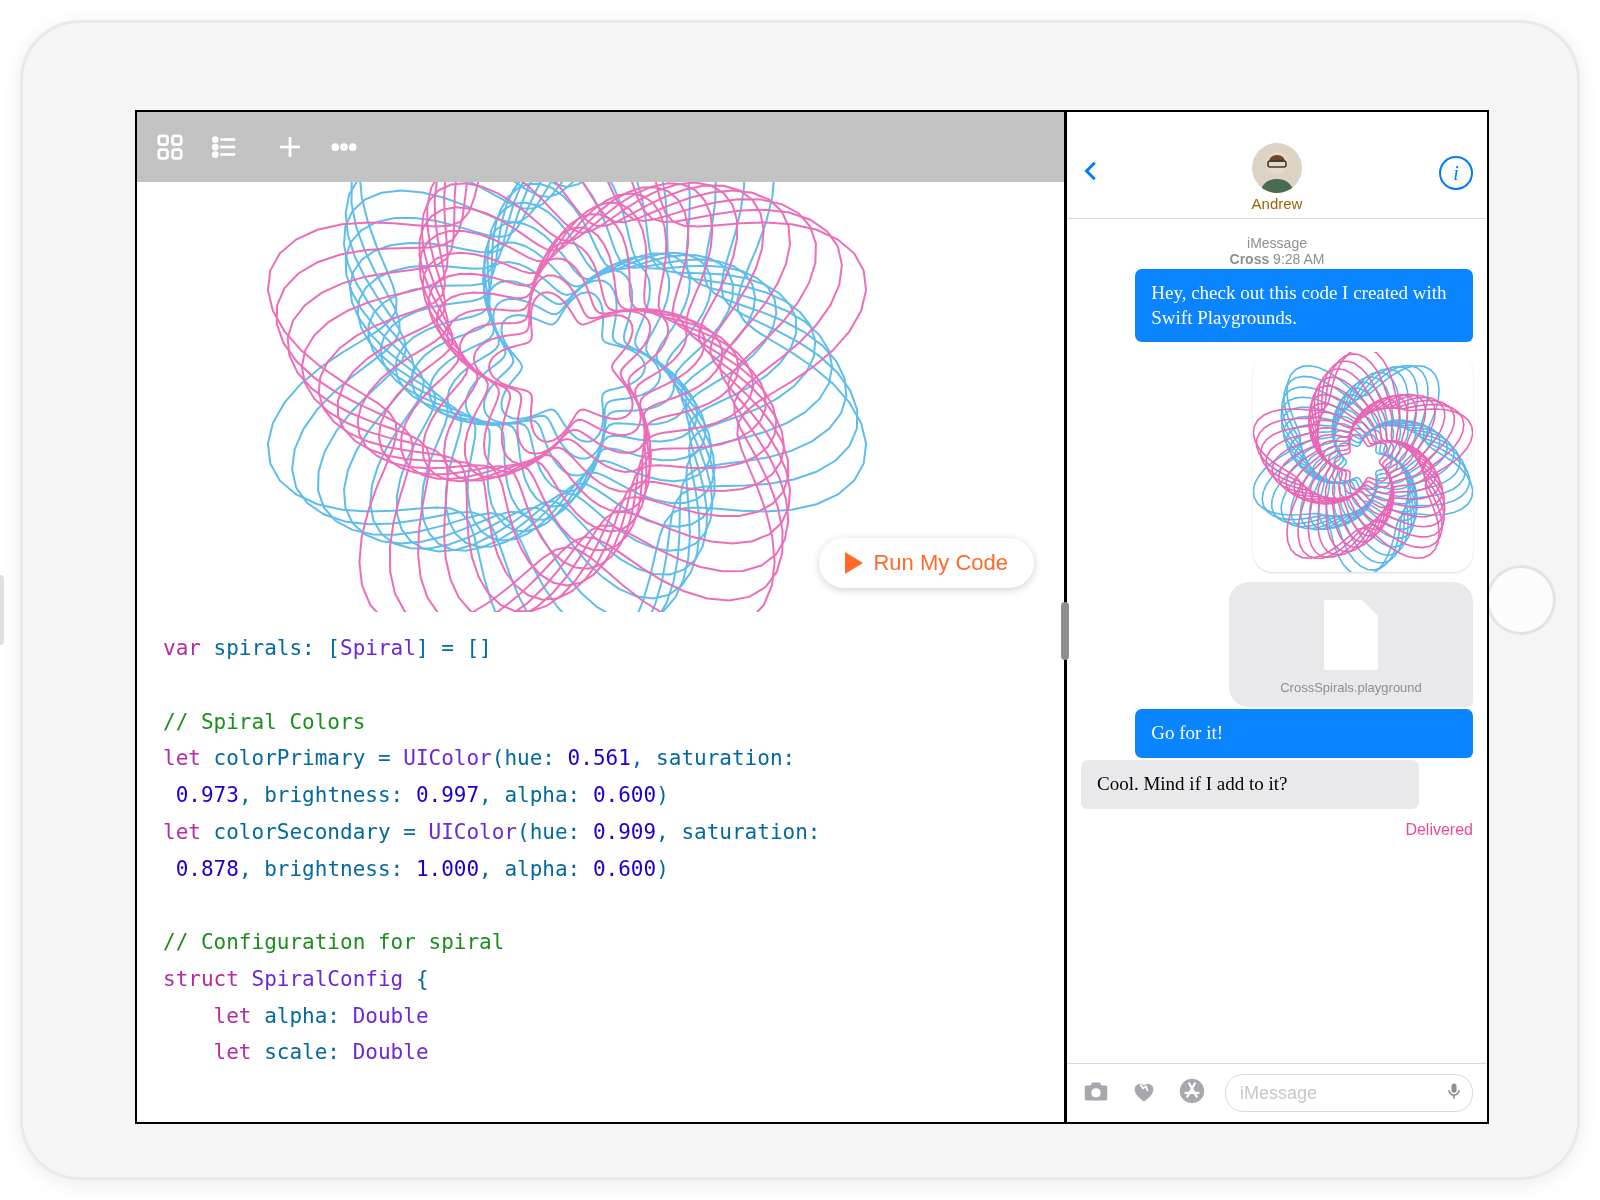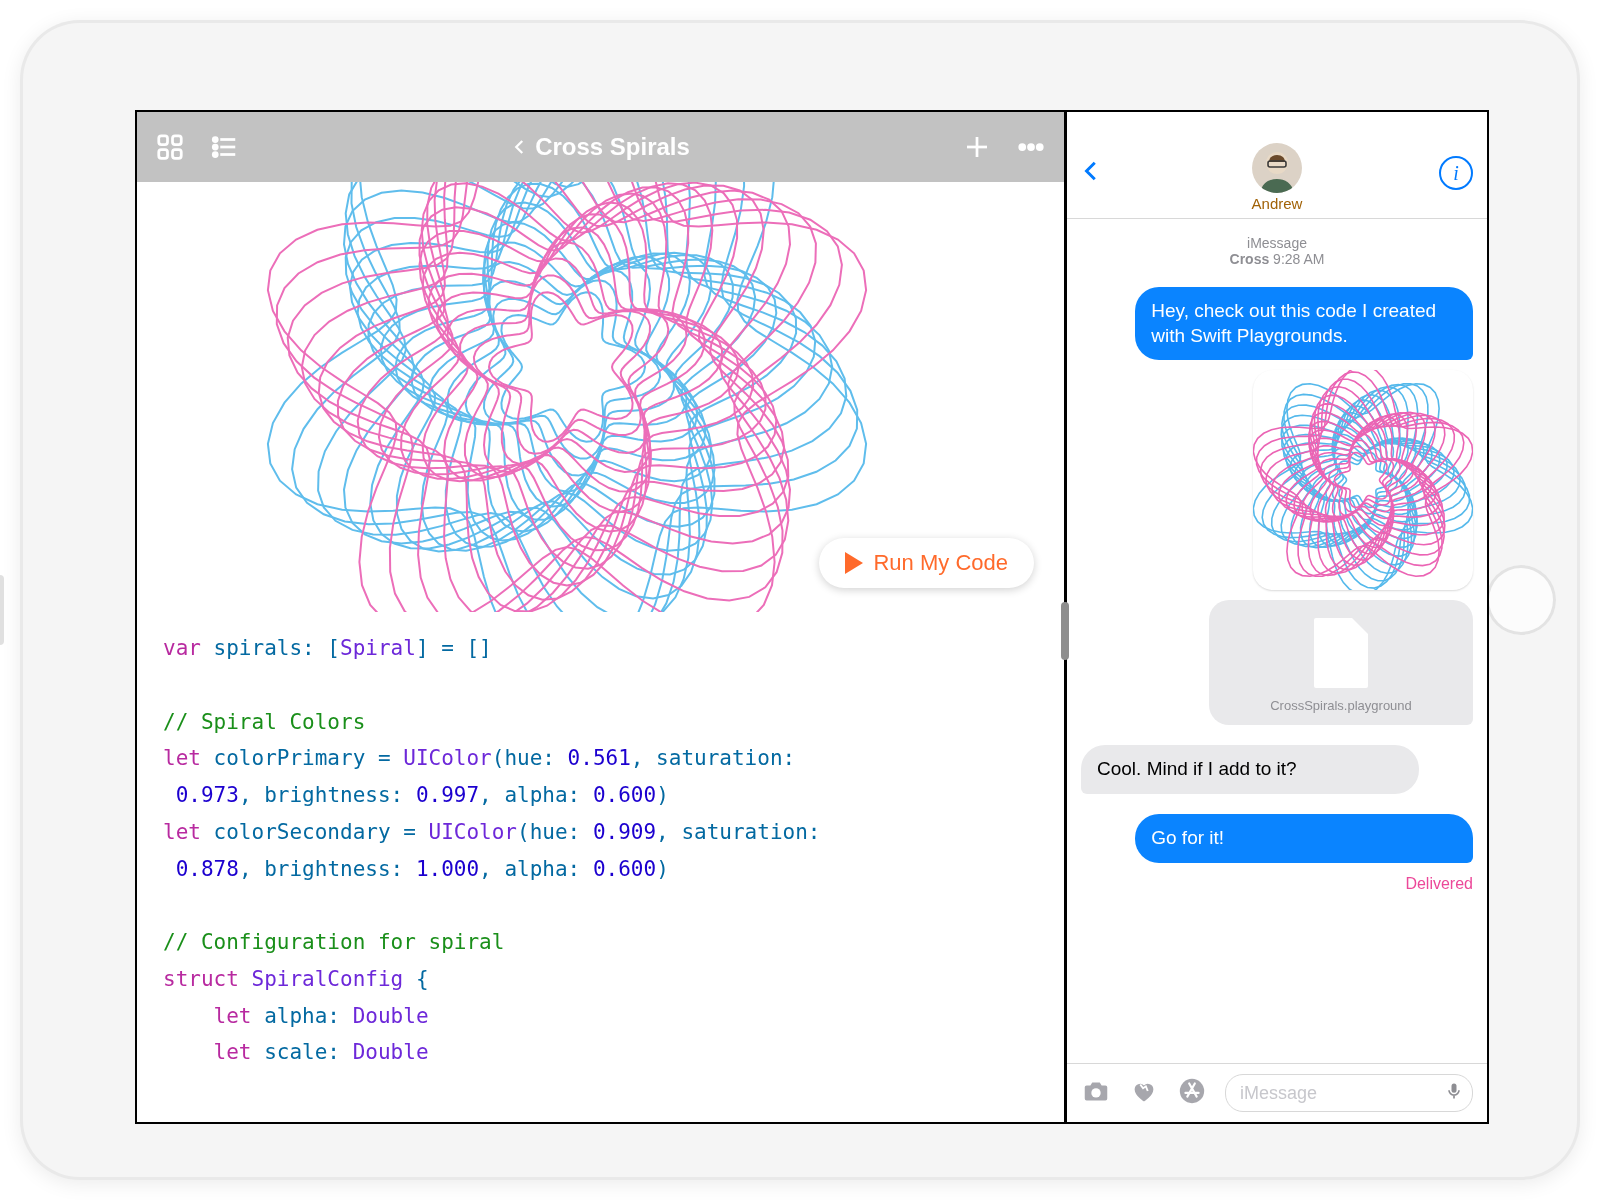--- a/index.html
+++ b/index.html
@@ -43,28 +43,28 @@
   .msg-back{position:absolute;left:14px;top:48px;}
   .msg-back svg{width:22px;height:22px;stroke:#007aff;fill:none;stroke-width:3.2;}
   .msg-info{position:absolute;right:14px;top:44px;width:30px;height:30px;border-radius:50%;border:2.5px solid #007aff;color:#007aff;font-family:Georgia,serif;font-style:italic;font-size:20px;display:flex;align-items:center;justify-content:center;}
   .avatar{width:50px;height:50px;border-radius:50%;background:#dcd2c6;overflow:hidden;display:flex;align-items:flex-end;justify-content:center;margin-bottom:2px;}
   .avatar svg{width:50px;height:50px;}
   .contact-name{font-size:15px;color:#a16207;}
 
   .thread{flex:1;overflow:auto;padding:10px 14px;}
   .stamp{text-align:center;font-size:14px;color:#8e8e93;margin-top:6px;}
   .stamp .day{font-weight:600;}
-  .bubble{max-width:78%;padding:12px 16px;border-radius:24px;font-size:19px;line-height:1.3;margin-top:20px;word-wrap:break-word;}
+  .bubble{max-width:78%;padding:12px 16px;border-radius:7px;font-size:19px;line-height:1.3;margin-top:2px;word-wrap:break-word;font-family:Liberation Serif, serif;}
   .out{background:#0a84ff;color:#fff;margin-left:auto;border-bottom-right-radius:6px;}
   .in{background:#e9e9eb;color:#000;margin-right:auto;border-bottom-left-radius:6px;}
   .delivered{text-align:right;font-size:16px;color:#ec4899;margin-top:12px;}
 
   .attach-img{margin-left:auto;margin-top:10px;width:220px;height:220px;border-radius:20px;background:#fff;box-shadow:0 1px 2px rgba(0,0,0,.15);overflow:hidden;}
   .attach-img svg{width:100%;height:100%;}
-  .attach-file{margin-left:auto;margin-top:10px;width:220px;background:#e9e9eb;border-radius:20px;border-bottom-right-radius:6px;padding:18px 22px 12px;text-align:center;}
+  .attach-file{margin-left:auto;margin-top:10px;width:220px;background:#e9e9eb;border-radius:20px;border-bottom-right-radius:6px;padding:18px 12px 12px;text-align:center;}
   .doc-icon{width:54px;height:70px;background:#fff;margin:0 auto 10px;position:relative;border-radius:2px;}
   .doc-icon:before{content:"";position:absolute;right:0;top:0;border-left:16px solid transparent;border-top:16px solid #e9e9eb;}
   .file-name{font-size:13px;color:#8e8e93;}
 
   .compose{height:58px;border-top:1px solid #d8d8d8;display:flex;align-items:center;gap:18px;padding:0 14px;}
   .cmp-icon{color:#8e8e93;}
   .cmp-icon svg{width:30px;height:30px;fill:#a7a7ad;}
   .cmp-icon.app svg{fill:#a7a7ad;}
   .input{flex:1;height:36px;border:1.5px solid #d8d8d8;border-radius:18px;display:flex;align-items:center;padding:0 8px 0 14px;color:#c7c7cc;font-size:18px;justify-content:space-between;}
   .mic svg{width:20px;height:20px;fill:#8e8e93;}
@@ -97,28 +97,20 @@
           <span class="icon nav-icon">
             <svg viewBox="0 0 24 24">
                     <circle cx="5" cy="6" r="1.6" fill="#fff"></circle>
                     <line x1="9" y1="6" x2="21" y2="6"></line>
                     <circle cx="5" cy="12" r="1.6" fill="#fff"></circle>
                     <line x1="9" y1="12" x2="21" y2="12"></line>
                     <circle cx="5" cy="18" r="1.6" fill="#fff"></circle>
                     <line x1="9" y1="18" x2="21" y2="18"></line>
                   </svg>
           </span>
-        </div>
-        <div class="nav-center">
-          <span class="icon back-ch">
-                  <svg viewBox="0 0 24 24">
-                    <polyline points="15 4 7 12 15 20"></polyline>
-                  </svg>
-                </span>
-          <span>Cross Spirals</span>
         </div>
         <div class="nav-right">
           <span class="icon nav-icon">
             <svg viewBox="0 0 24 24">
                     <line x1="12" y1="4" x2="12" y2="20"></line>
                     <line x1="4" y1="12" x2="20" y2="12"></line>
                   </svg>
           </span>
           <span class="icon nav-icon">
             <svg viewBox="0 0 24 24">
@@ -247,22 +239,22 @@
                       <path d="M68.1 204.1L62.8 200.3L58.8 194.5L56.4 187.2L55.4 178.9L55.7 170.3L56.8 162.1L58.2 154.7L59.4 148.4L59.6 143.5L58.6 139.7L55.8 136.9L51.4 134.6L45.4 132.5L38.3 130.0L30.6 126.9L23.0 122.8L16.3 117.9L11.2 112.1L8.2 105.7L7.6 99.2L9.5 93.0L13.8 87.4L20.0 82.8L27.6 79.4L35.8 77.0L44.0 75.5L51.5 74.6L57.8 73.7L62.6 72.4L65.9 70.3L67.7 66.8L68.5 61.9L68.7 55.5L68.8 48.0L69.4 39.7L70.9 31.3L73.6 23.4L77.5 16.7L82.6 11.9L88.6 9.3L95.1 9.2L101.7 11.5L108.0 16.0L113.7 22.2L118.5 29.3L122.4 36.6L125.6 43.4L128.4 49.2L131.1 53.3L134.2 55.7L138.0 56.4L142.9 55.6L149.0 53.9L156.2 51.7L164.3 49.7L172.8 48.5L181.1 48.6L188.7 50.3L194.9 53.6L199.2 58.5L201.3 64.7L201.1 71.7L198.8 79.1L194.7 86.4L189.4 93.1L183.7 99.1L178.1 104.3L173.5 108.7L170.4 112.5L169.1 116.2L169.6 120.1L171.9 124.5L175.5 129.8L179.8 136.0L184.2 143.0L187.9 150.7L190.4 158.7L191.1 166.4L189.9 173.3L186.5 178.9L181.3 182.8L174.6 184.8L166.8 184.9L158.6 183.2L150.6 180.3L143.1 176.7L136.5 173.0L130.9 170.0L126.3 168.2L122.3 168.1L118.8 169.8L115.3 173.3L111.4 178.4L106.9 184.4L101.5 190.7L95.3 196.7L88.5 201.5L81.4 204.6L74.5 205.5L68.1 204.1Z"></path>
                       <path d="M55.7 204.1L50.5 199.6L46.9 193.1L45.2 185.1L45.1 176.3L46.3 167.3L48.4 158.8L50.7 151.2L52.6 144.8L53.4 139.6L52.7 135.5L50.2 132.2L45.8 129.4L39.7 126.5L32.5 123.1L24.8 119.0L17.3 113.9L10.8 107.9L6.1 101.3L3.6 94.3L3.7 87.4L6.4 81.1L11.5 75.7L18.5 71.6L26.9 68.7L35.8 67.2L44.5 66.5L52.5 66.4L59.2 66.2L64.4 65.3L68.0 63.4L70.4 60.0L71.7 54.9L72.6 48.3L73.6 40.4L75.1 31.7L77.7 23.0L81.3 15.0L86.2 8.5L92.1 4.0L98.6 1.9L105.5 2.5L112.2 5.7L118.3 11.1L123.6 18.2L127.8 26.2L131.1 34.3L133.7 41.8L136.0 48.2L138.4 52.8L141.3 55.7L145.3 56.8L150.6 56.6L157.2 55.4L165.0 53.9L173.7 52.7L182.7 52.4L191.5 53.4L199.2 56.0L205.3 60.2L209.3 65.8L210.8 72.5L209.8 79.9L206.6 87.3L201.5 94.5L195.2 101.0L188.5 106.7L182.2 111.5L176.9 115.6L173.1 119.3L171.3 123.0L171.5 127.2L173.4 132.1L176.5 138.0L180.4 144.9L184.2 152.8L187.3 161.4L189.0 170.0L188.9 178.1L186.8 185.3L182.7 190.8L176.8 194.3L169.5 195.6L161.4 194.9L153.0 192.2L144.9 188.3L137.4 183.7L130.9 179.1L125.3 175.3L120.6 172.9L116.6 172.4L112.7 173.8L108.6 177.1L104.0 181.9L98.5 187.7L92.2 193.8L85.0 199.4L77.4 203.7L69.6 206.1L62.2 206.3L55.7 204.1Z"></path>
                       <path d="M42.8 202.6L37.8 197.2L34.9 190.0L33.9 181.5L34.7 172.3L37.0 163.0L40.2 154.3L43.4 146.6L46.1 140.1L47.5 134.7L47.2 130.4L44.9 126.7L40.6 123.2L34.6 119.5L27.4 115.2L19.8 110.0L12.5 103.9L6.4 96.9L2.2 89.4L0.3 81.8L1.2 74.6L4.7 68.3L10.7 63.3L18.5 59.7L27.5 57.7L37.0 57.0L46.3 57.3L54.6 58.0L61.7 58.5L67.2 58.2L71.2 56.6L74.0 53.3L76.0 48.1L77.7 41.3L79.5 33.1L82.1 24.2L85.7 15.4L90.4 7.4L96.2 1.1L102.9 -3.0L110.0 -4.4L117.1 -3.0L123.8 1.1L129.6 7.4L134.3 15.4L137.9 24.2L140.5 33.1L142.3 41.3L144.0 48.1L146.0 53.3L148.8 56.6L152.8 58.2L158.3 58.5L165.4 58.0L173.7 57.3L183.0 57.0L192.5 57.7L201.5 59.7L209.3 63.3L215.3 68.3L218.8 74.6L219.7 81.8L217.8 89.4L213.6 96.9L207.5 103.9L200.2 110.0L192.6 115.2L185.4 119.5L179.4 123.2L175.1 126.7L172.8 130.4L172.5 134.7L173.9 140.1L176.6 146.6L179.8 154.3L183.0 163.0L185.3 172.3L186.1 181.5L185.1 190.0L182.2 197.2L177.2 202.6L170.7 205.6L162.9 206.2L154.5 204.5L146.0 200.8L137.9 195.8L130.6 190.1L124.2 184.6L118.9 180.1L114.2 177.1L110.0 176.0L105.8 177.1L101.1 180.1L95.8 184.6L89.4 190.1L82.1 195.8L74.0 200.8L65.5 204.5L57.1 206.2L49.3 205.6L42.8 202.6Z"></path>
                     </g>
                   </g>
                 </svg></div>
               <div class="attach-file">
                 <div class="doc-icon"></div>
                 <div class="file-name">CrossSpirals.playground</div>
               </div>
+              <div class="bubble out">Go for it!</div>
               <div class="bubble in">Cool. Mind if I add to it?</div>
-              <div class="bubble out">Go for it!</div>
               <div class="delivered">Delivered</div>
             </div>
 
       <div class="compose">
         <span class="cmp-icon">
           <svg viewBox="0 0 32 32">
                   <path d="M6 10h4l2-3h8l2 3h4a2 2 0 0 1 2 2v12a2 2 0 0 1-2 2H6a2 2 0 0 1-2-2V12a2 2 0 0 1 2-2z"></path>
                   <circle cx="16" cy="18" r="5" fill="#fff"></circle>
                 </svg>
         </span>

